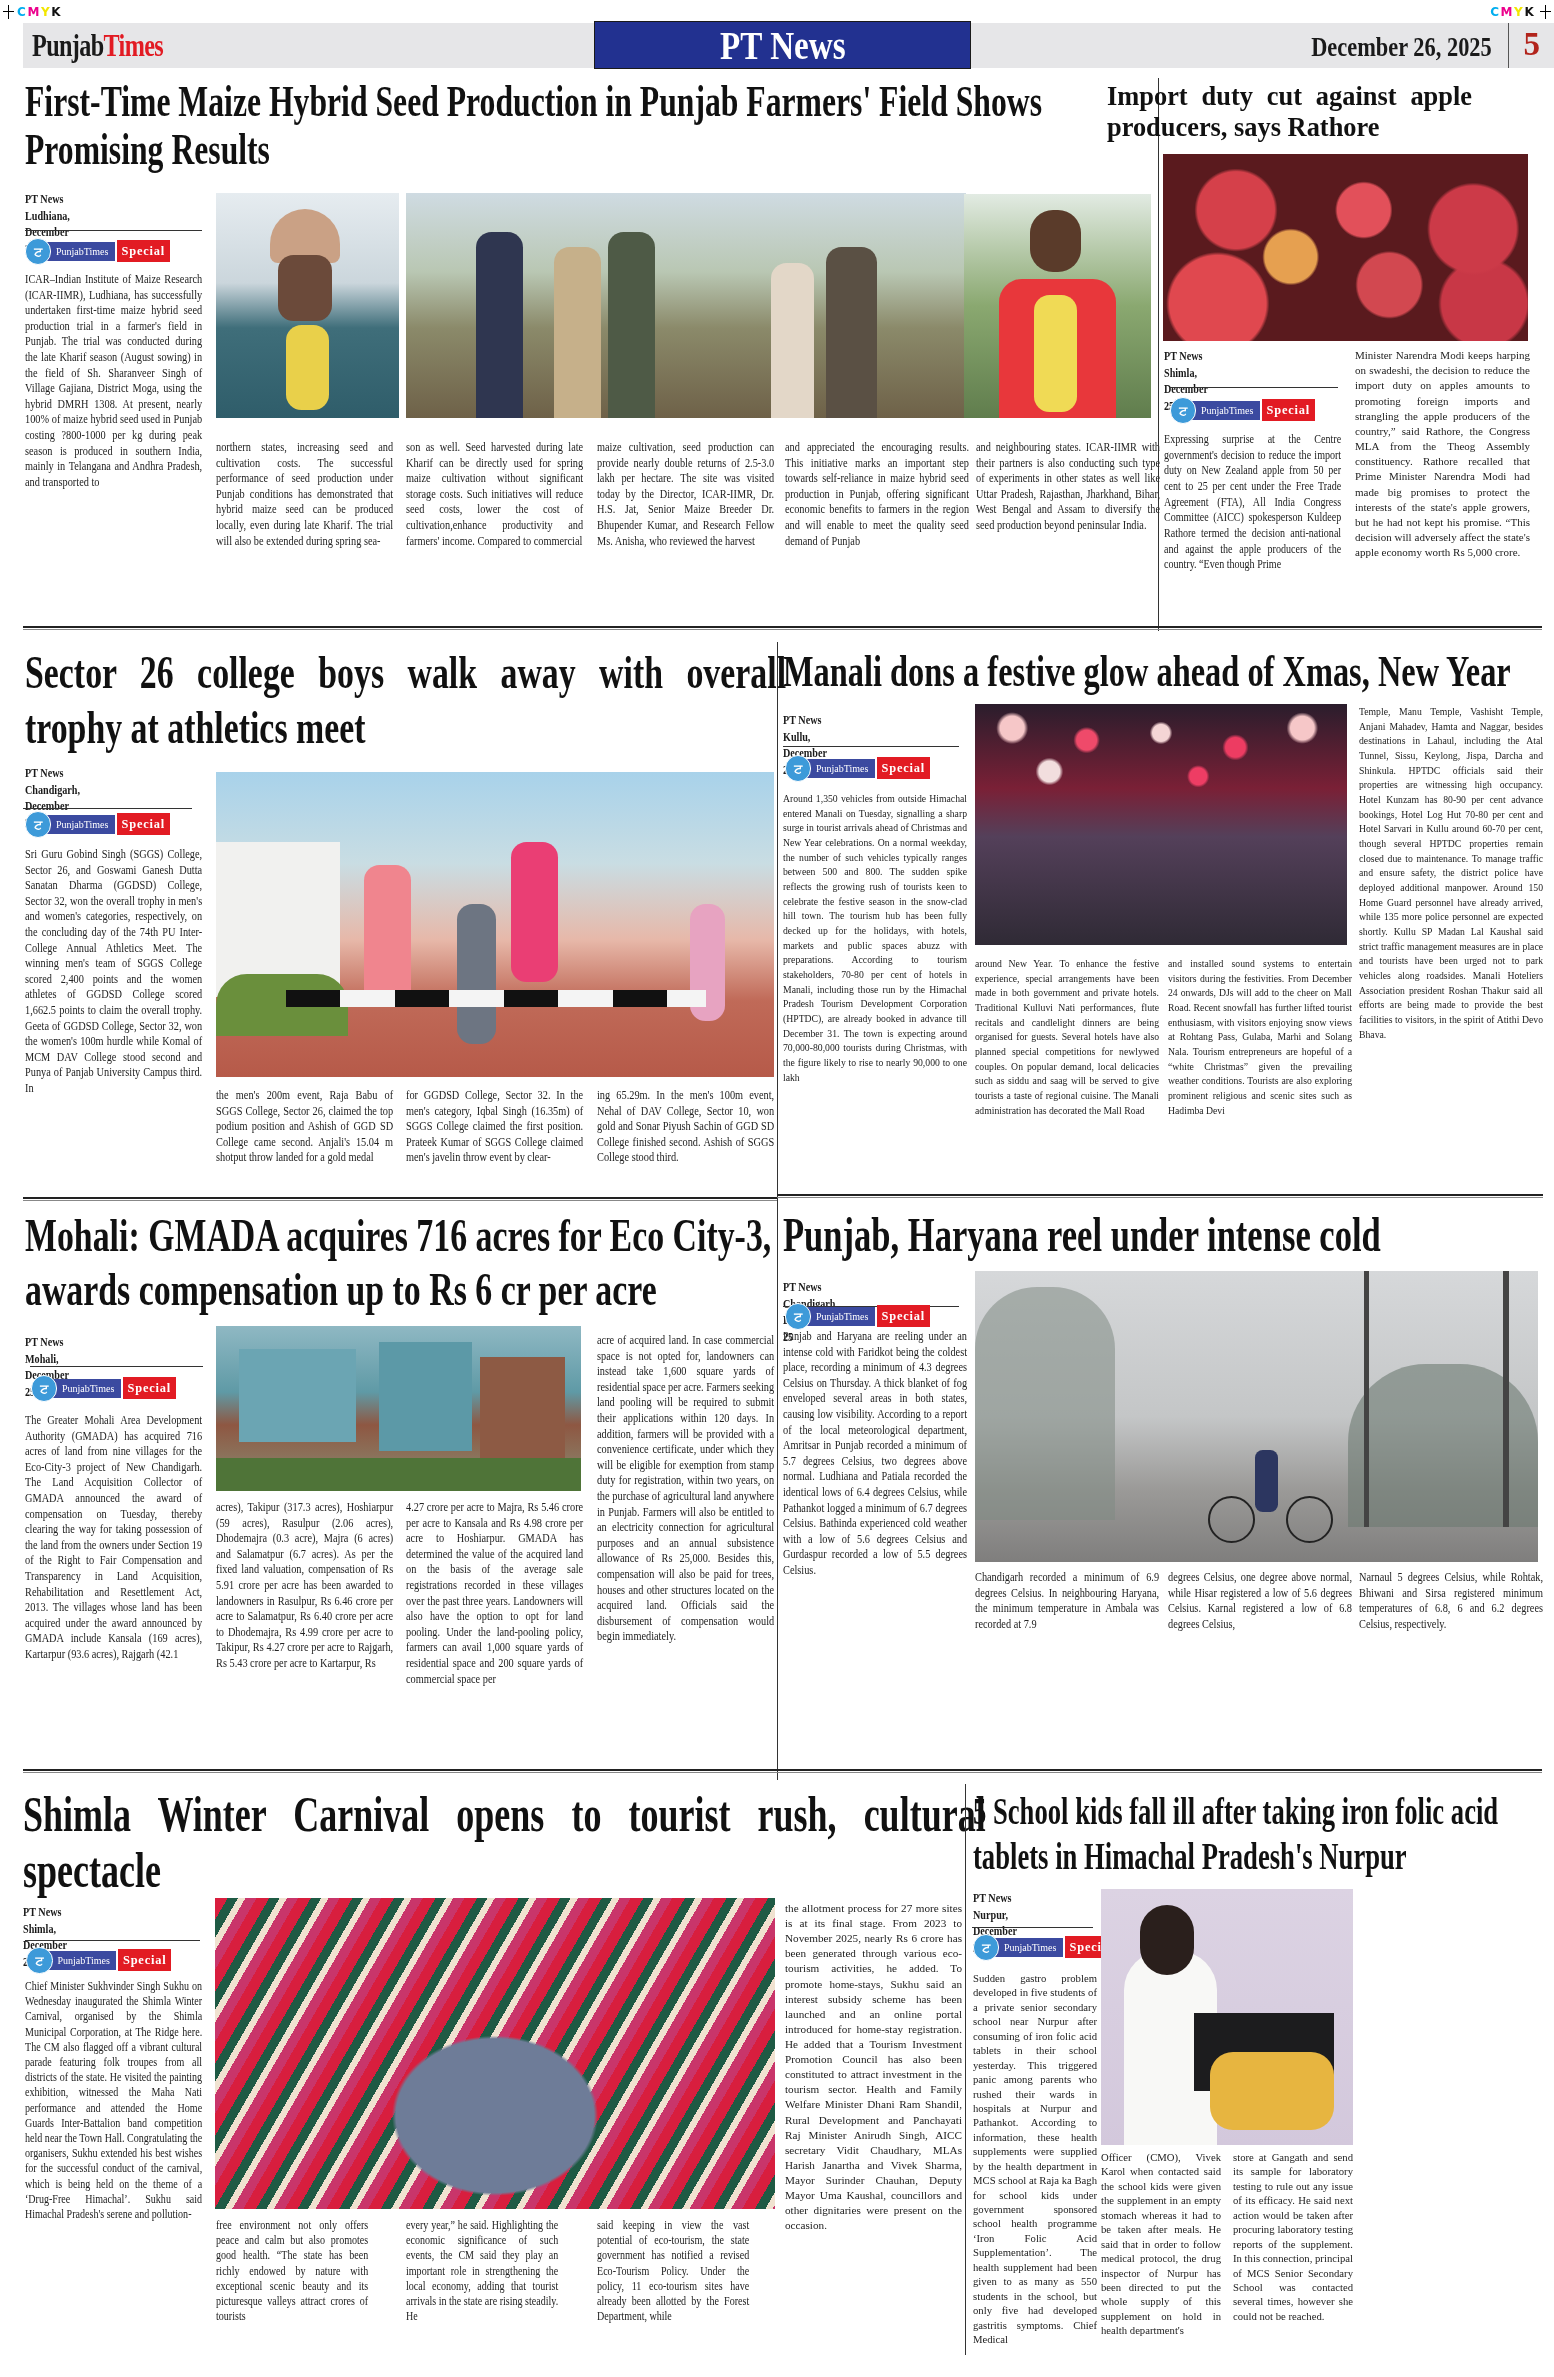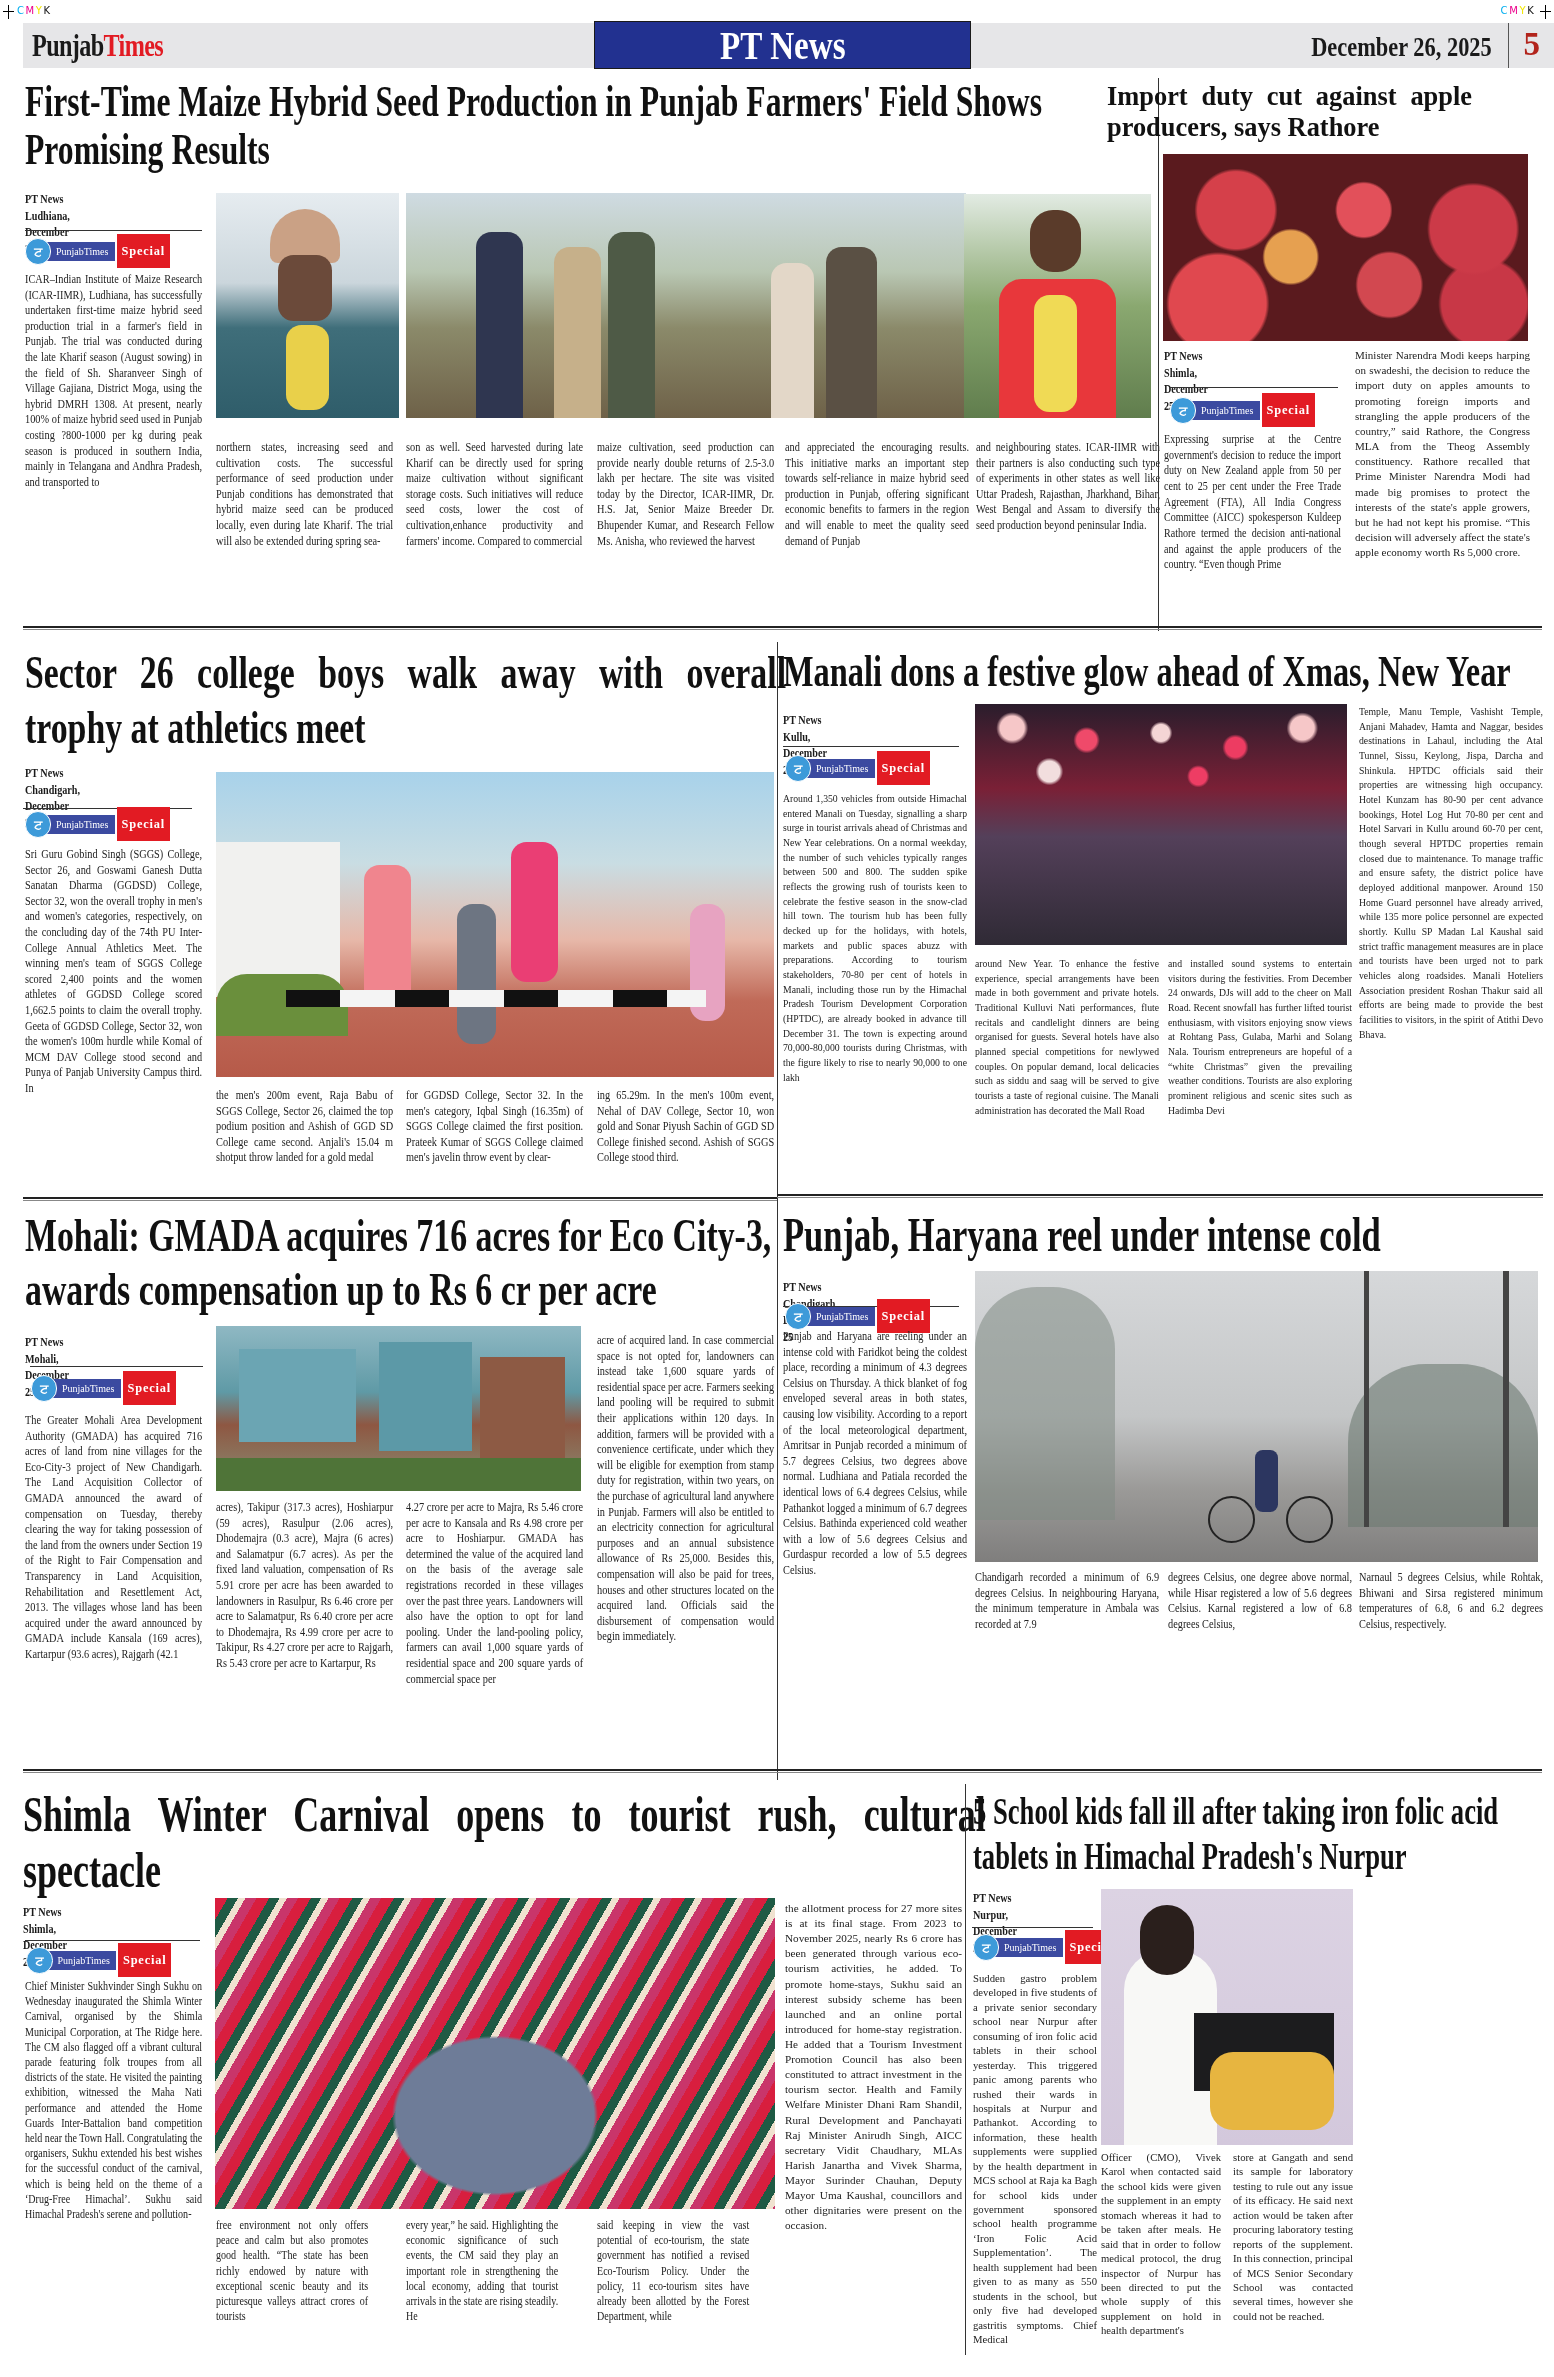--- a/index.html
+++ b/index.html
@@ -1,20 +1,20 @@
 <!DOCTYPE html>
 <html style="font-size:12.4px"><head>
 <meta charset="utf-8">
 <style>
   * { box-sizing: border-box; margin: 0; padding: 0; }
   html, body { width: 1554px; height: 2377px; background: #ffffff; overflow: hidden; }
   body { position: relative; font-family: "Liberation Serif", "DejaVu Serif", serif; color: #1a1a1a; }
 
   
-  .cmyk { position: absolute; top: 4.7px; font-family: "DejaVu Sans", sans-serif; font-size: 10px; font-weight: normal; letter-spacing: 1.6px; }
+  .cmyk { position: absolute; top: 4.7px; font-family: "DejaVu Sans", sans-serif; font-size: 12px; font-weight: bold; letter-spacing: 1.6px; }
   .cmyk .c { color: #00aeef; } .cmyk .m { color: #ec008c; } .cmyk .y { color: #f2e600; } .cmyk .k { color: #111; }
   .crop { position: absolute; top: 4.7px; width: 11px; height: 14px; }
   .crop::before { content: ""; position: absolute; left: 0; right: 0; top: 6.2px; height: 1.2px; background: #000; }
   .crop::after { content: ""; position: absolute; top: 0; bottom: 0; left: 4.7px; width: 1.2px; background: #000; }
 
   
   .masthead { position: absolute; left: 23px; top: 23px; width: 1531px; height: 45px; background: #e6e6e8; }
   .brand { position: absolute; left: 9.3px; top: 4.7px; font-size: 31px; font-weight: bold; letter-spacing: -0.8px; transform: scaleX(0.78); transform-origin: left; font-family: "Liberation Serif", serif; }
   .brand .b1 { color: #1a1a1a; } .brand .b2 { color: #e21b23; }
   .section-box { position: absolute; left: 571px; top: -1.6px; width: 377px; height: 48px; background: #223190; border: 1.6px solid #1a1a1a; display: flex; align-items: center; justify-content: center; }
@@ -25,21 +25,21 @@
 
   
   .article { position: absolute; }
   .headline { position: absolute; font-family: "Liberation Serif", serif; font-weight: bold; color: #111; line-height: 1.1; transform-origin: left top; }
   .cond { transform: scaleX(0.72); white-space: nowrap; }
   .byline { position: absolute; font-weight: bold; font-size: 12.4px; line-height: 1.35; transform: scaleX(0.82); transform-origin: left; }
   .rule { position: absolute; height: 1.2px; background: #333; }
   .special { position: absolute; display: flex; align-items: center; height: 18.7px; }
   .special .logo { width: 26.4px; height: 26.4px; border-radius: 50%; background: #3d9ad9; border: 1.6px solid #fff; position: relative; z-index: 2; margin-right: -4.7px; display:flex; align-items:center; justify-content:center; color:#fff; font-size: 12.4px; font-family:"DejaVu Sans", sans-serif; font-weight: bold; }
   .special .pt { background: #3b4aa0; color: #fff; font-size: 10px; padding: 2.3px 6.2px 2.3px 9.3px; height: 18.7px; display: flex; align-items: center; }
-  .special .sp { background: #e21b23; color: #fff; font-weight: bold; font-size: 12.4px; padding: 0 4.7px; height: 34px; margin-left: 2.3px; display: flex; align-items: center; letter-spacing: 0.8px; }
+  .special .sp { background: #e21b23; color: #fff; font-weight: bold; font-size: 12.4px; padding: 0 4.7px; height: 22px; margin-left: 2.3px; display: flex; align-items: center; letter-spacing: 0.8px; }
   .col { position: absolute; font-size: 12px; line-height: 1.3; text-align: justify; hyphens: auto; color: #222; }
   .col.cond-text { transform: scaleX(0.86); transform-origin: left top; }
   .photo { position: absolute; overflow: hidden; }
   .hsep { position: absolute; left: 23px; width: 1519px; height: 3.9px; border-top: 2.3px solid #222; border-bottom: 0.8px solid #888; }
   .vsep { position: absolute; width: 1.2px; background: #333; }
 </style>
 </head>
 <body>
 
 <div class="crop" style="left:3.1px;"></div>

